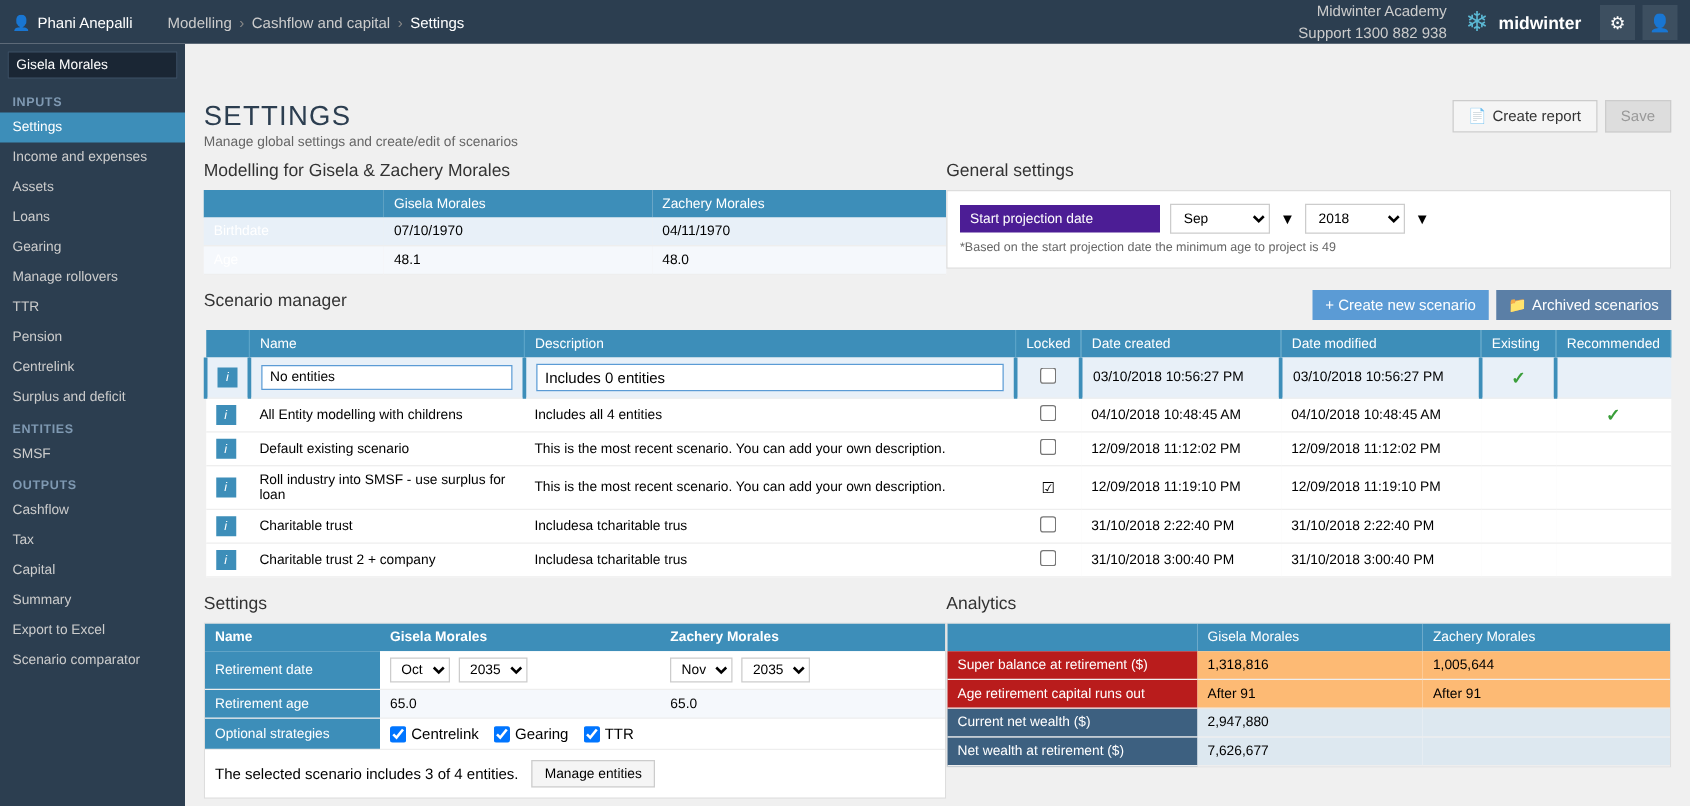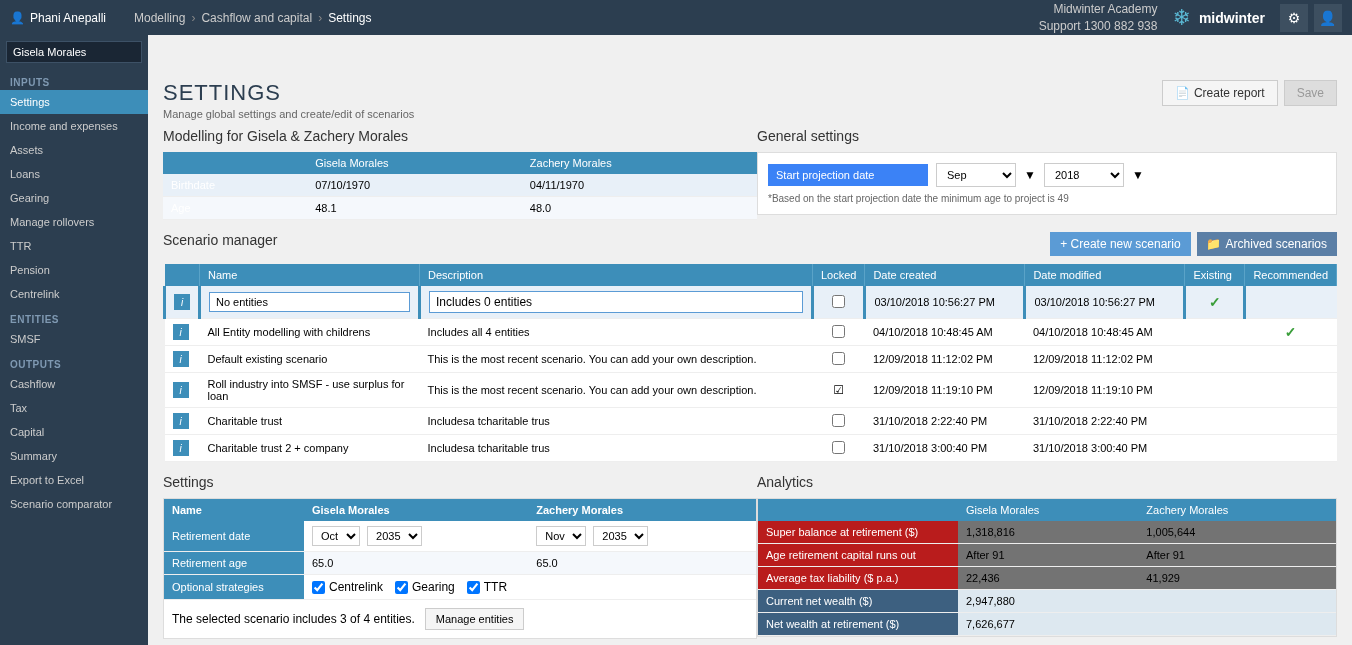--- a/index.html
+++ b/index.html
@@ -62,21 +62,21 @@
     .mod-table { width: 100%; border-collapse: collapse; }
     .mod-table th { background: #3d8eb9; color: #fff; padding: 5px 8px; text-align: left; font-size: 11px; font-weight: normal; }
     .mod-table td { padding: 5px 8px; border-bottom: 1px solid #eee; font-size: 11px; }
     .mod-table tr:nth-child(odd) td { background: #e8f0f8; }
     .mod-table tr:nth-child(even) td { background: #f5f8fc; }
     .mod-table td:first-child { background: #3d8eb9; color: #fff; font-size: 11px; }
 
     
     .general-settings { background: #fff; border: 1px solid #ddd; padding: 10px; }
     .form-row { display: flex; align-items: center; margin-bottom: 6px; gap: 8px; }
-    .form-label { background: #3b82f6; color: #fff; padding: 5px 8px; font-size: 11px; width: 160px; min-width: 160px; }
+    .form-label { background: #4c1d95; color: #fff; padding: 5px 8px; font-size: 11px; width: 160px; min-width: 160px; }
     .form-input-wide { border: 2px solid #5b9bd5; padding: 4px 6px; font-size: 11px; background: #fff; width: 420px; }
     .form-select { border: 1px solid #ccc; padding: 4px 6px; font-size: 11px; background: #fff; width: 80px; }
     .form-note { font-size: 10px; color: #666; margin-top: 4px; }
 
     
     .scenario-header { display: flex; justify-content: space-between; align-items: flex-start; margin-bottom: 8px; }
     .scenario-table { width: 100%; border-collapse: collapse; }
     .scenario-table th { background: #3d8eb9; color: #fff; padding: 5px 8px; text-align: left; font-size: 11px; font-weight: normal; border-right: 1px solid #5aa3c8; }
     .scenario-table td { padding: 5px 8px; border-bottom: 1px solid #eee; font-size: 11px; vertical-align: middle; }
     .scenario-table tr.active-row td { background: #e8f0f8; border-left: 3px solid #3d8eb9; }
@@ -99,21 +99,21 @@
     .settings-header-cell { background: #3d8eb9; color: #fff; padding: 5px 8px; font-size: 11px; text-align: left; }
     .inline-select { border: 1px solid #ccc; padding: 2px 4px; font-size: 11px; background: #fff; margin-right: 4px; }
     .checkbox-wrap { display: flex; align-items: center; gap: 4px; }
     .manage-btn { padding: 4px 10px; font-size: 11px; cursor: pointer; background: #f5f5f5; border: 1px solid #ccc; }
 
     
     .analytics-table { width: 100%; border-collapse: collapse; }
     .analytics-table th { background: #3d8eb9; color: #fff; padding: 5px 8px; font-size: 11px; font-weight: normal; text-align: left; }
     .analytics-table td { padding: 5px 8px; font-size: 11px; border-bottom: 1px solid #eee; }
     .analytics-table tr.group-blue td:first-child { background: #b91c1c; color: #fff; font-size: 11px; }
-    .analytics-table tr.group-blue td { background: #737373; }
+    .analytics-table tr.group-blue td { background: #fdba74; }
     .analytics-table tr.group-dark td:first-child { background: #3d6080; color: #fff; }
     .analytics-table tr.group-dark td { background: #dde8f0; }
 
     .top-bar-user { display: flex; align-items: center; gap: 5px; color: #fff; font-size: 11px; }
     .scenario-wrapper { position: relative; }
 
     .archived-btn { background: #5b7fa6; color: #fff; border: none; padding: 5px 10px; font-size: 11px; cursor: pointer; display: flex; align-items: center; gap: 4px; }
     .create-scenario-btn { background: #5b9bd5; color: #fff; border: none; padding: 5px 10px; font-size: 11px; cursor: pointer; display: flex; align-items: center; gap: 4px; }
     .scenario-actions { display: flex; gap: 6px; }
 
@@ -161,20 +161,21 @@
   <div class="sidebar-section">INPUTS</div>
   <div class="sidebar-item active">Settings</div>
   <div class="sidebar-item">Income and expenses</div>
   <div class="sidebar-item">Assets</div>
   <div class="sidebar-item">Loans</div>
   <div class="sidebar-item">Gearing</div>
   <div class="sidebar-item">Manage rollovers</div>
   <div class="sidebar-item">TTR</div>
   <div class="sidebar-item">Pension</div>
   <div class="sidebar-item">Centrelink</div>
+  <div class="sidebar-item">Surplus and deficit</div>
   <div class="sidebar-section">ENTITIES</div>
   <div class="sidebar-item">SMSF</div>
   <div class="sidebar-section">OUTPUTS</div>
   <div class="sidebar-item">Cashflow</div>
   <div class="sidebar-item">Tax</div>
   <div class="sidebar-item">Capital</div>
   <div class="sidebar-item">Summary</div>
   <div class="sidebar-item">Export to Excel</div>
   <div class="sidebar-item">Scenario comparator</div>
 </div>
@@ -399,25 +400,20 @@
           <tr class="group-blue">
     <td>Super balance at retirement ($)</td>
     <td>1,318,816</td>
     <td>1,005,644</td>
   </tr>
               <tr class="group-blue">
     <td>Age retirement capital runs out</td>
     <td>After 91</td>
     <td>After 91</td>
   </tr>
-              <tr class="group-blue">
-    <td>Average tax liability ($ p.a.)</td>
-    <td>22,436</td>
-    <td>41,929</td>
-  </tr>
               <tr class="group-dark">
     <td>Current net wealth ($)</td>
     <td>2,947,880</td>
     <td></td>
   </tr>
               <tr class="group-dark">
     <td>Net wealth at retirement ($)</td>
     <td>7,626,677</td>
     <td></td>
   </tr>

